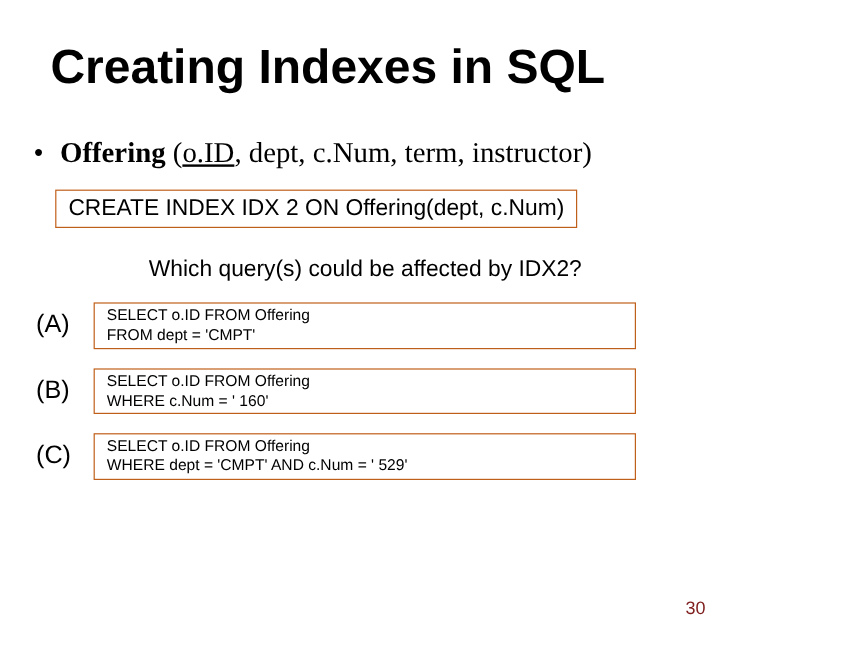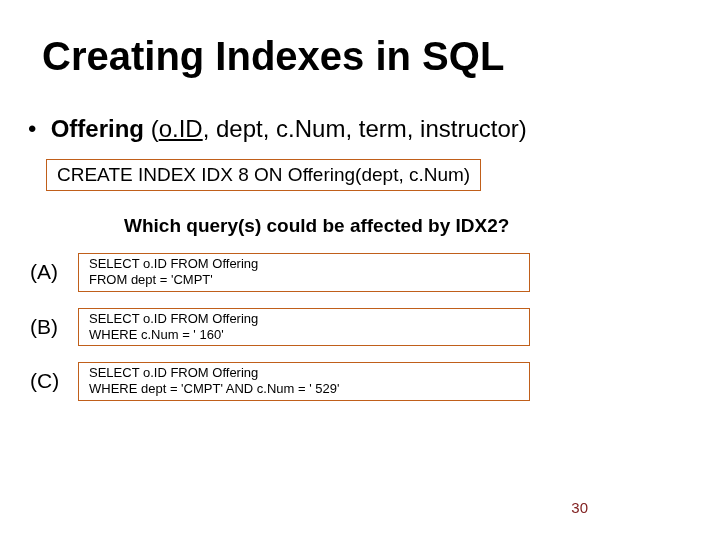--- a/index.html
+++ b/index.html
@@ -19,41 +19,42 @@
     padding: 28px 28px 12px 28px;
   }
   .title {
     font-size: 40px;
     font-weight: bold;
     margin: 6px 0 36px 14px;
   }
   .schema-line {
     font-size: 24px;
     margin: 0 0 16px 0;
+    font-family: Liberation Serif, serif;
   }
   .schema-line .bullet {
     display: inline-block;
     width: 16px;
   }
   .offering-label {
     font-weight: bold;
   }
   .underline {
     text-decoration: underline;
   }
   .code-box {
     display: inline-block;
     border: 1.5px solid #c05f1a;
     padding: 4px 10px;
     font-family: Arial, Helvetica, sans-serif;
     font-size: 19px;
     margin-left: 18px;
   }
   .question {
-    font-weight: bold;
+    font-weight: normal;
     font-size: 19px;
     margin: 24px 0 16px 96px;
   }
   .option-row {
     display: flex;
     align-items: center;
     margin: 0 0 16px 0;
   }
   .option-label {
     width: 48px;
@@ -81,21 +82,21 @@
 
 <div class="slide">
 
   <div class="title">Creating  Indexes  in  SQL</div>
 
   <div class="schema-line">
     <span class="bullet">•</span>
     <span class="offering-label">Offering</span><span>  (</span><span class="underline">o.ID</span><span>, dept, c.Num, term, instructor)</span>
   </div>
 
-  <div class="code-box">CREATE INDEX IDX 8 ON Offering(dept, c.Num)</div>
+  <div class="code-box">CREATE INDEX IDX 2 ON Offering(dept, c.Num)</div>
 
   <div class="question">Which  query(s)  could  be  affected  by  IDX2?</div>
 
   <div class="option-row">
     <div class="option-label">(A)</div>
     <div class="option-box">
       <div>SELECT o.ID FROM Offering</div>
       <div>FROM  dept = 'CMPT'</div>
     </div>
   </div>

